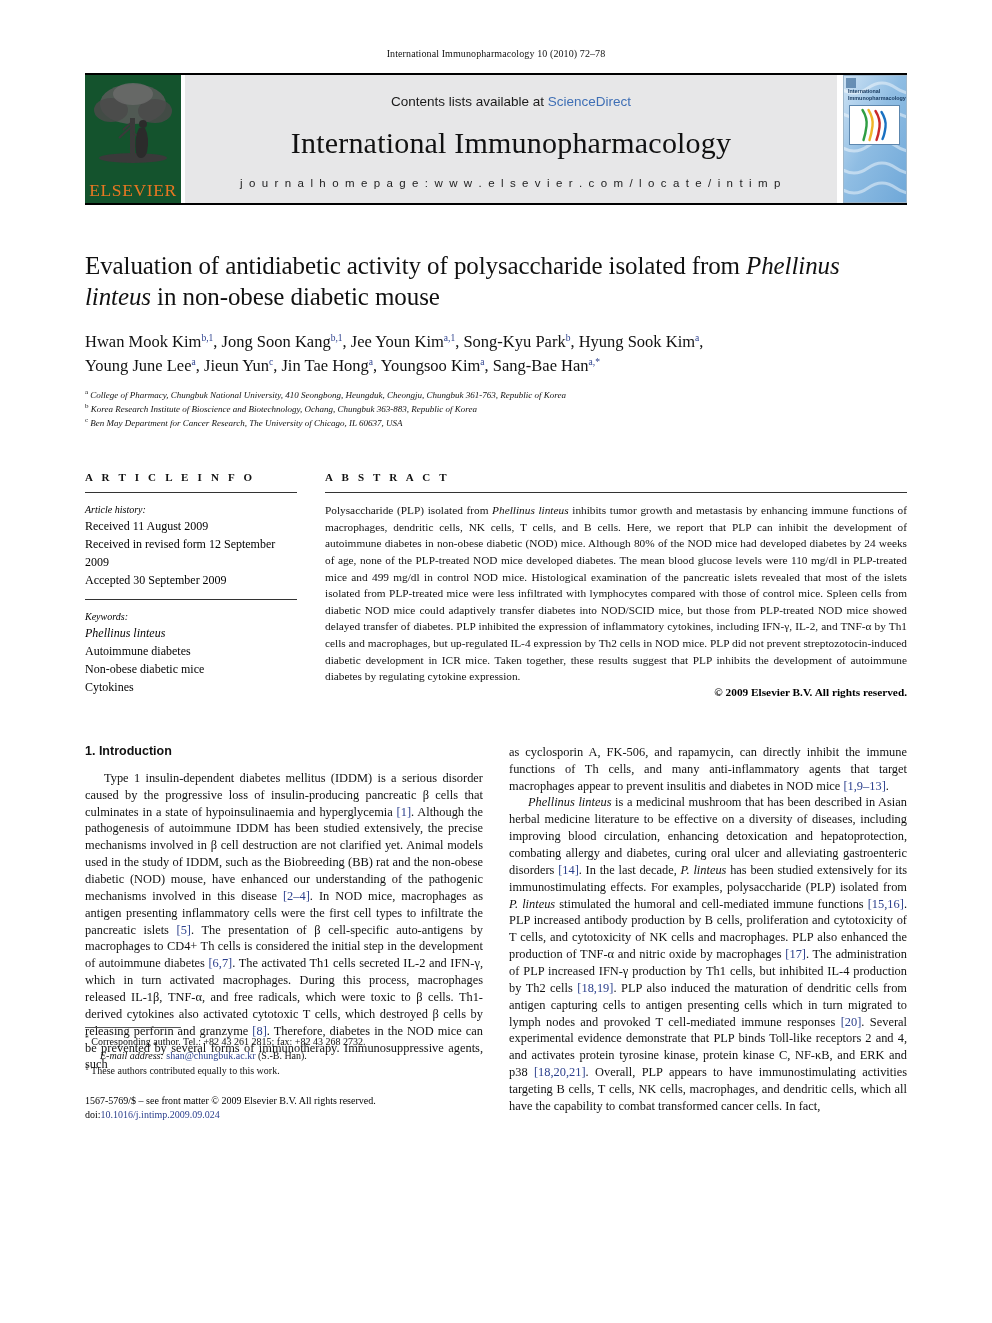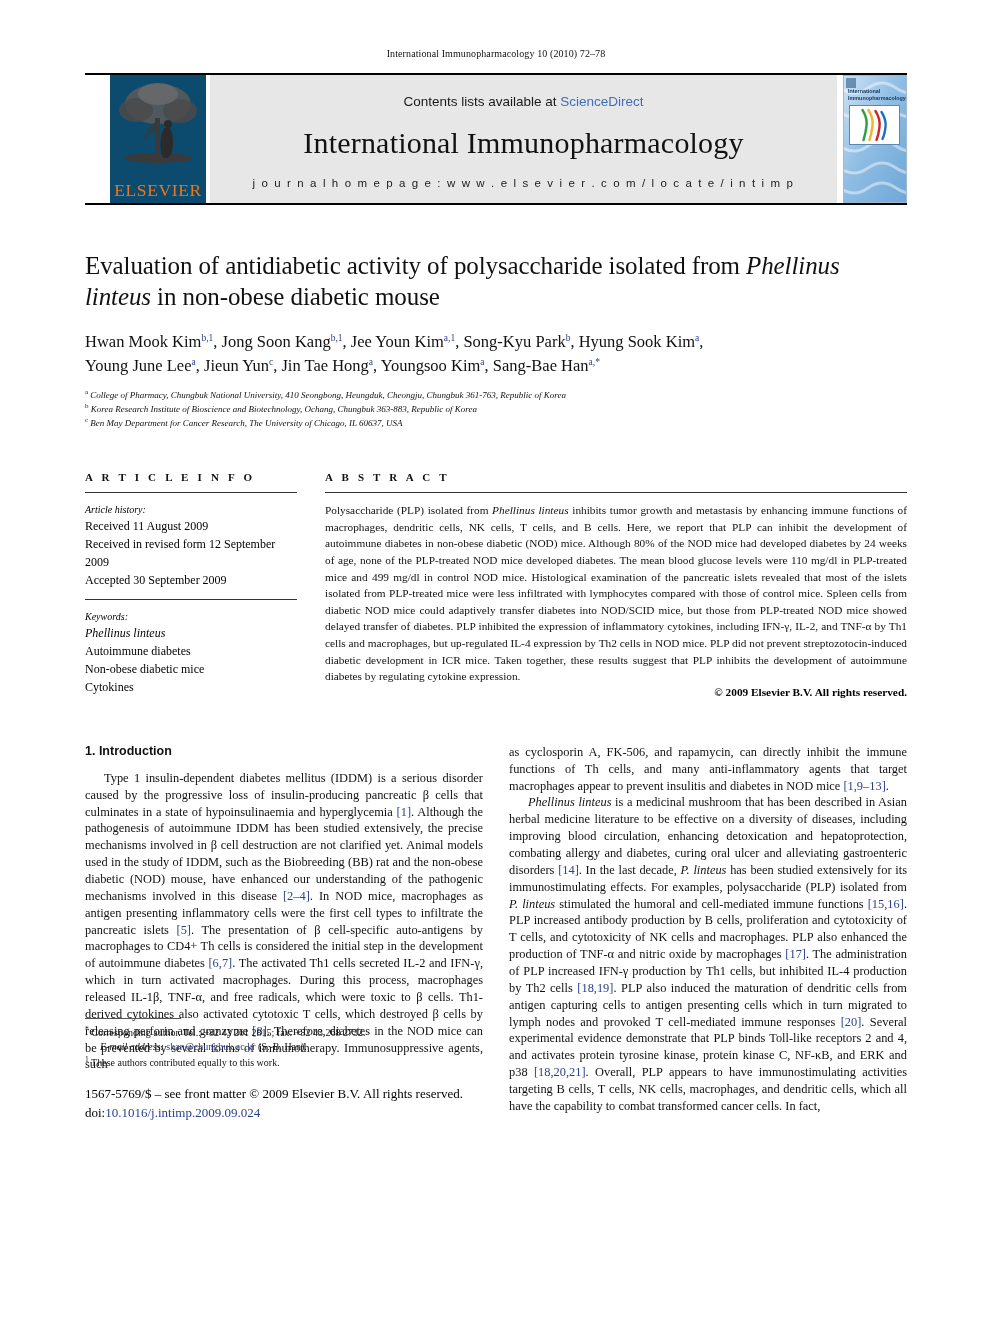--- a/index.html
+++ b/index.html
@@ -44,22 +44,21 @@
   }
   .elsevier-logo {
     width: 96px;
     flex: 0 0 96px;
     display: flex;
     flex-direction: column;
     justify-content: space-between;
     align-items: center;
     padding: 3px 0 2px;
     box-sizing: border-box;
-    background: #0c4a6e;
-    margin-left: 25px;
+    background: #14532d;
   }
   .elsevier-tree { display:block; }
   .elsevier-word {
     font-family: "Liberation Serif", serif;
     font-size: 17.5px;
     letter-spacing: .6px;
     color: #E87722;
     line-height: 1;
     padding-bottom: 2px;
   }
@@ -236,21 +235,21 @@
     line-height: 1.42;
     padding-left: 15px;
     text-indent: -15px;
     color: #111;
   }
   .fn-line sup { font-size: 7.5px; }
   .fn-line em { font-style: italic; }
   .fn-mail { color: #2b3f8c; }
   .imprint {
     margin-top: 15px;
-    font-size: 13px;
+    font-size: 10px;
     line-height: 1.45;
   }
   .doi-link { color: #2b3f8c; }
 </style>
 </head>
 <body>
 
 <div class="page">
 
   <div class="runhead">International Immunopharmacology 10 (2010) 72–78</div>

